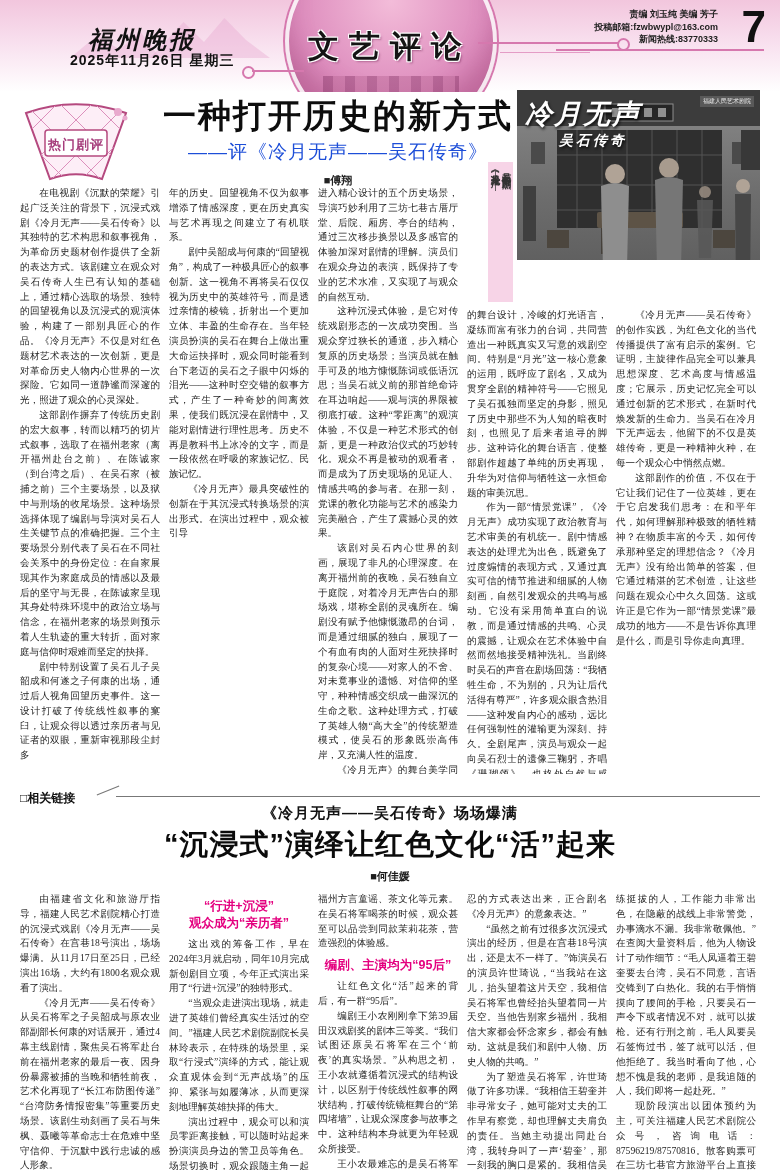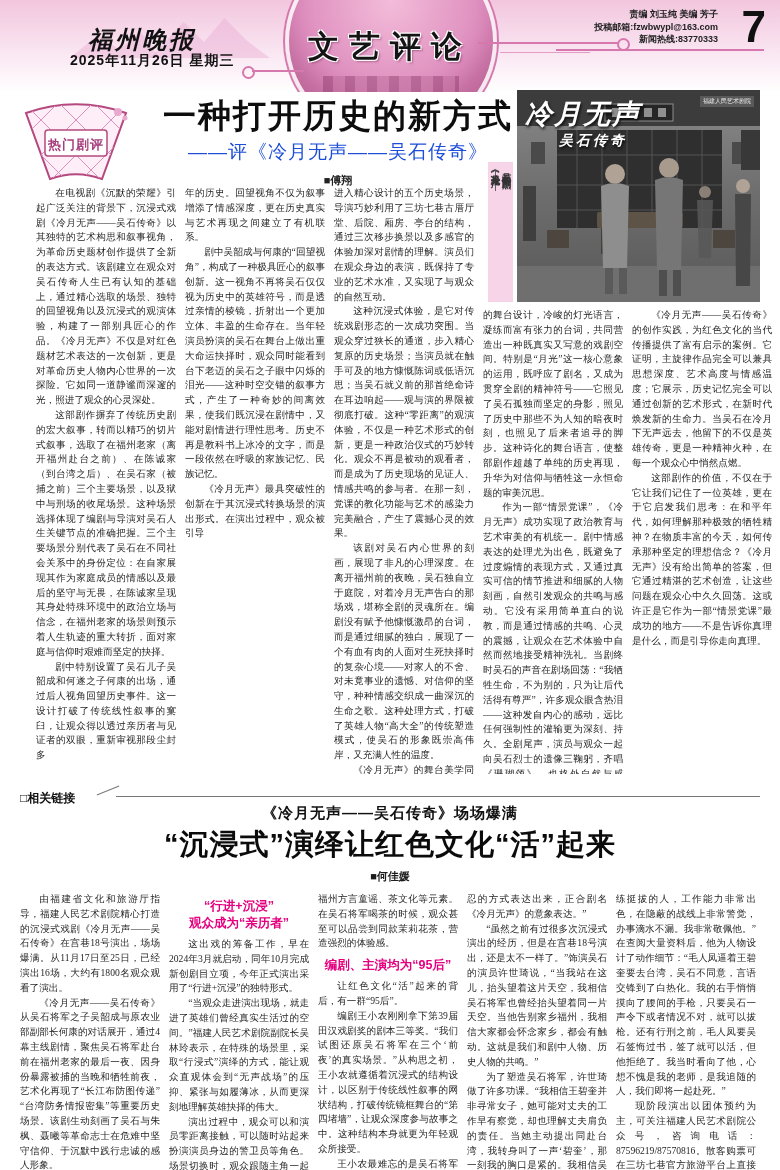--- a/index.html
+++ b/index.html
@@ -41,28 +41,28 @@
   .badge-label{position:absolute;left:26px;top:32px;width:60px;height:26px;display:flex;align-items:center;justify-content:center;
         font-family:"Liberation Serif",serif;font-weight:bold;font-size:13px;color:#a63d7c;letter-spacing:1px;}
   .a1-head{position:absolute;left:116px;top:4px;width:404px;text-align:center;font-family:"Liberation Sans",sans-serif;}
   .a1-title{font-size:33px;font-weight:bold;letter-spacing:2px;color:#0d0d0d;line-height:40px;}
   .a1-sub{font-size:19px;font-weight:normal;color:#1d4ed8;margin-top:3px;letter-spacing:1px;}
   .a1-author{font-size:11px;font-weight:bold;color:#222;margin-top:8px;}
   .photo-wrap{position:absolute;right:0;top:-2px;width:272px;height:212px;display:flex;}
   .photo-cap{width:25px;height:140px;margin-top:72px;margin-right:4px;background:#f7d4e7;
         display:flex;justify-content:center;padding-top:4px;box-sizing:border-box;}
   .photo-cap .vtxt{writing-mode:vertical-rl;font-size:9.5px;font-weight:bold;color:#333;letter-spacing:1px;line-height:11px;}
-  .photo{position:relative;width:243px;height:212px;overflow:hidden;}
+  .photo{position:relative;width:243px;height:170px;overflow:hidden;}
   .photo-title{position:absolute;left:8px;top:6px;color:#fff;font-weight:bold;font-style:italic;
         font-family:"Liberation Serif",serif;text-shadow:1px 2px 3px rgba(0,0,0,.8);}
   .photo-title .t1{font-size:27px;letter-spacing:2px;}
   .photo-title .t2{font-size:14px;margin-left:34px;letter-spacing:3px;}
   .photo-logo{position:absolute;right:6px;top:6px;color:#eee;font-size:6px;font-family:"Liberation Sans",sans-serif;
         background:rgba(255,255,255,.15);padding:1px 3px;}
-  .cols{position:absolute;left:16px;top:94px;display:flex;gap:9px;height:588px;overflow:hidden;}
+  .cols{position:absolute;left:0;top:94px;display:flex;gap:9px;height:588px;overflow:hidden;}
   .col{width:140px;height:100%;overflow:hidden;text-align:justify;}
   .col p{margin:0;font-size:9.6px;line-height:14.8px;text-indent:2em;color:#1f1f1f;}
   .col p.cont{text-indent:0;}
   .spacer{height:122px;}
   
   .rel-bar{position:relative;margin:2px 20px 0;height:24px;}
   .rel-label{position:absolute;left:0;top:2px;font-family:"Liberation Sans",sans-serif;font-weight:bold;font-size:12px;color:#111;margin-top:8px;}
   .rel-rule{position:absolute;left:96px;right:0;top:16px;border-top:1.5px solid #777;}
   .rel-notch{position:absolute;left:76px;top:10px;width:24px;border-top:1.5px solid #777;transform:rotate(-22deg);}
   .a2-head{margin:0 20px;text-align:center;font-family:"Liberation Sans",sans-serif;}

